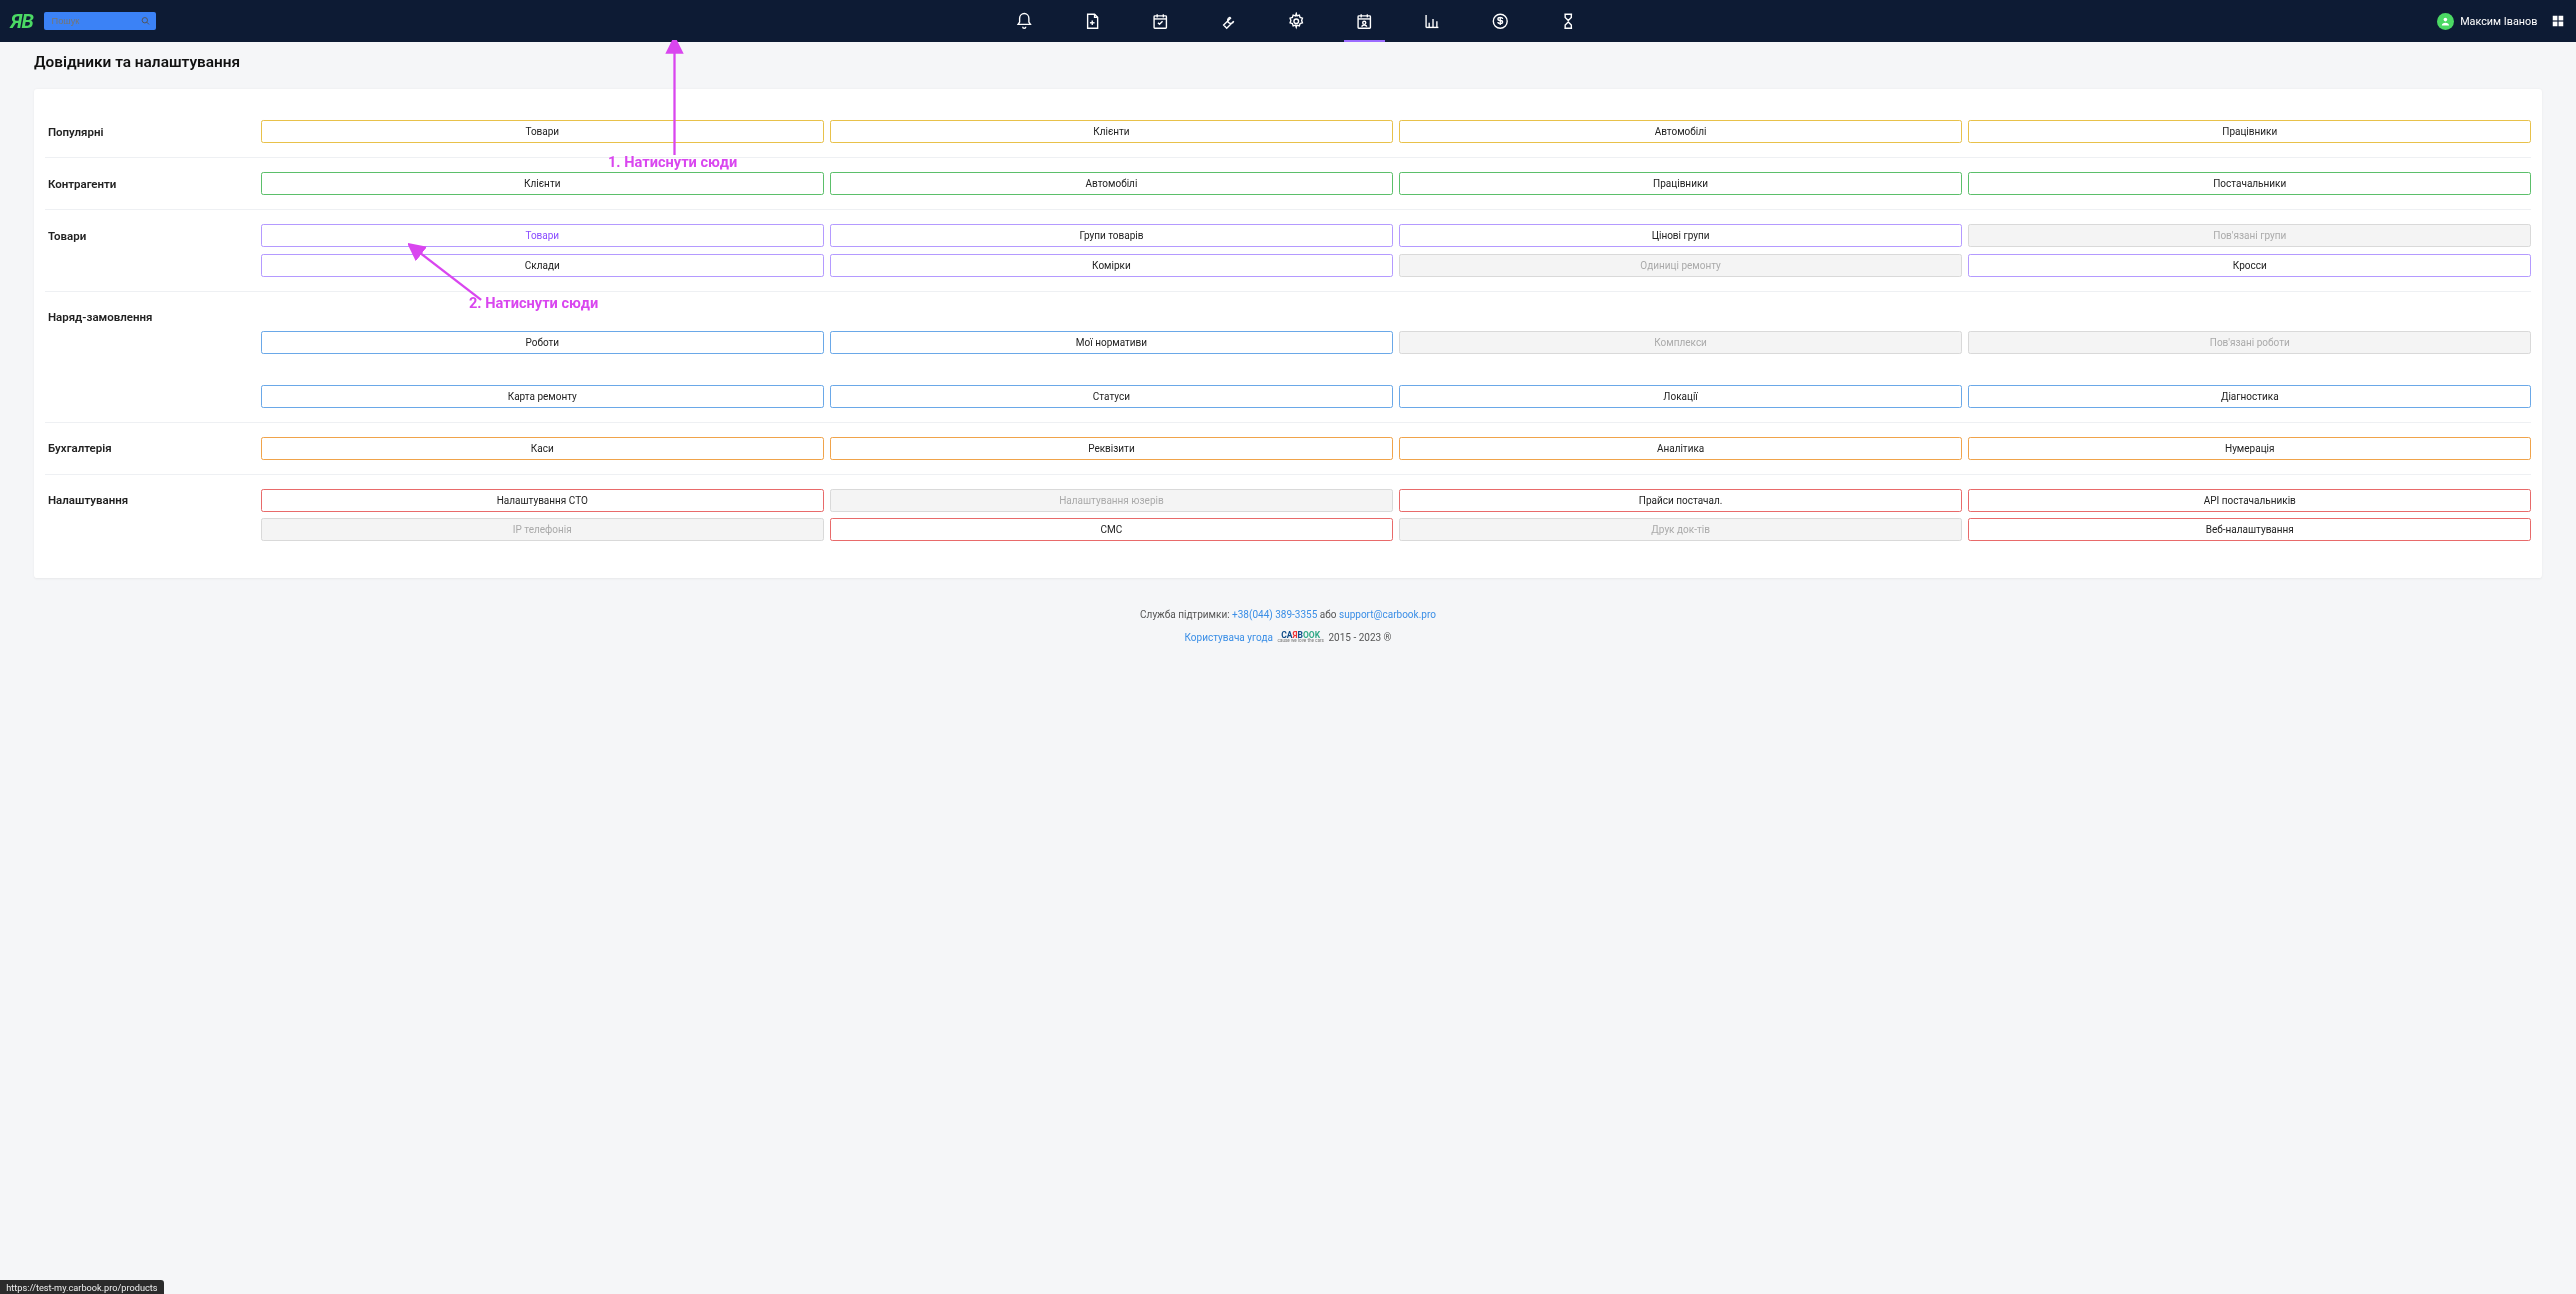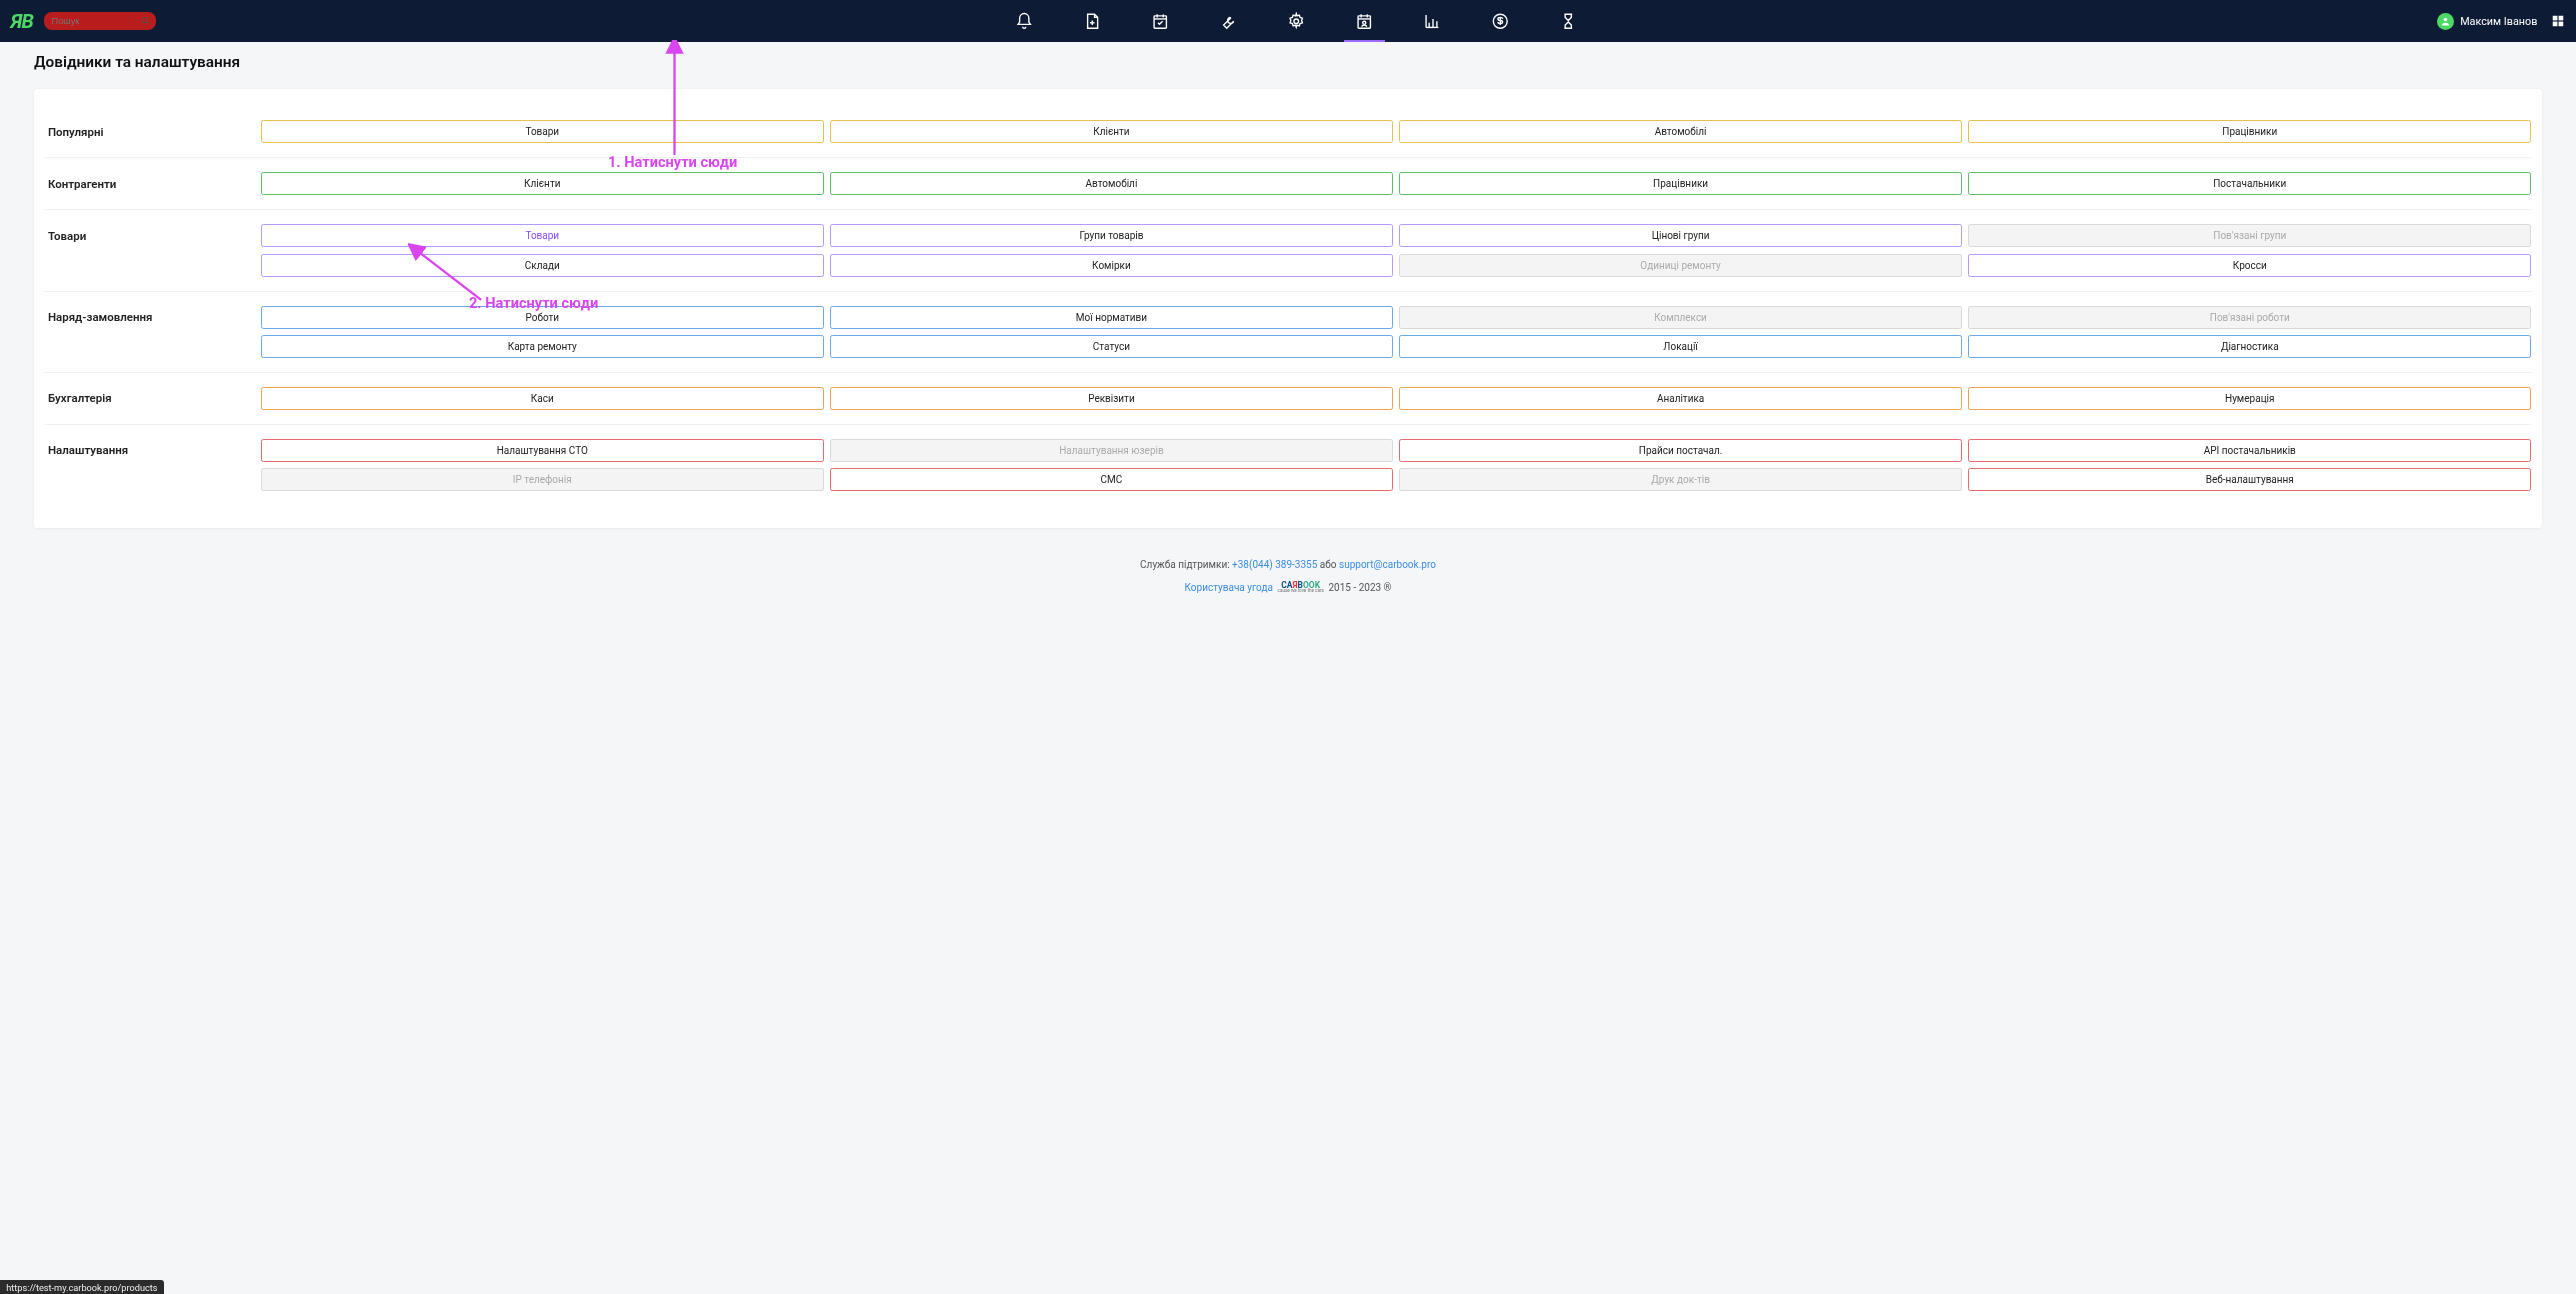--- a/index.html
+++ b/index.html
@@ -2,21 +2,21 @@
 <html style="font-size:12.3px"><head>
 <meta charset="utf-8">
 <style>
   * { box-sizing: border-box; margin: 0; padding: 0; }
   body { font-family: -apple-system, BlinkMacSystemFont, "Segoe UI", Roboto, Arial, sans-serif; background:#f5f6f8; color:#222; }
 
   
   .topbar { background:#0d1b34; height:42px; display:flex; align-items:center; padding:0 10.8px; position:relative; }
   .logo { color:#4bd964; font-weight:700; font-size:20px; font-style:italic; margin-right:10.8px; letter-spacing:-0.8px;text-align:center; }
   .search-wrap { position:relative; }
-  .search { width:112px; height:18.5px; border-radius:8px; border:none; padding:0 21.6px 0 7.7px; font-size:9.2px; background:#b91c1c; }
+  .search { width:112px; height:18.5px; border-radius:2px; border:none; padding:0 21.6px 0 7.7px; font-size:9.2px; background:#3b82f6; }
   .search-icn { position:absolute; right:6.2px; top:50%; transform:translateY(-50%); }
   .nav-icons { flex:1; display:flex; justify-content:center; gap:43px; }
   .nav-btn { width:25px; height:25px; display:flex; align-items:center; justify-content:center; cursor:pointer; position:relative; }
   .nav-btn.active::after { content:""; position:absolute; bottom:-8.5px; left:-7.7px; right:-7.7px; height:2.3px; background:#9b6bff; }
   .user-area { display:flex; align-items:center; gap:6.2px; color:#fff; font-size:10.8px; }
   .avatar { width:17px; height:17px; border-radius:50%; background:#4bd964; display:flex; align-items:center; justify-content:center; }
   .apps-icn { margin-left:7.7px; cursor:pointer; }
 
   
   .page-head { padding:10.8px 34px 4.6px; }
@@ -30,21 +30,21 @@
   .sec-title { width:216px; padding-left:3.1px; font-weight:600; font-size:11.5px; display:flex; align-items:flex-start; padding-top:4.6px; }
   .sec-body { flex:1; display:flex; flex-direction:column; gap:6.2px; }
   .btn-row { display:flex; gap:6.2px; }
   .dir-btn { flex:1; height:23px; border:0.8px solid; border-radius:2.3px; background:#fff; display:flex; align-items:center; justify-content:center; font-size:10px; cursor:pointer; user-select:none; }
   .state-default { border-color:#d9d9d9; color:#222; }
   .state-disabled { border-color:#d9d9d9; background:#f4f4f4; color:#aaa; cursor:default; }
   .state-highlight { border-color:#c7a8ff; color:#8a4dff; }
   .c-yellow .dir-btn { border-color:#e8c14a; }
   .c-green  .dir-btn { border-color:#5bbf6a; }
   .c-purple .dir-btn { border-color:#b49aff; }
-  .c-blue   .dir-btn { border-color:#6aa8e8; }
+  .c-blue   .dir-btn { border-color:#6aa8e8;margin-top:25px; }
   .c-orange .dir-btn { border-color:#f0a34a; }
   .c-red    .dir-btn { border-color:#e86a6a; }
   .c-yellow .dir-btn.state-disabled,
   .c-green  .dir-btn.state-disabled,
   .c-purple .dir-btn.state-disabled,
   .c-blue   .dir-btn.state-disabled,
   .c-orange .dir-btn.state-disabled,
   .c-red    .dir-btn.state-disabled { border-color:#d9d9d9; }
 
   

